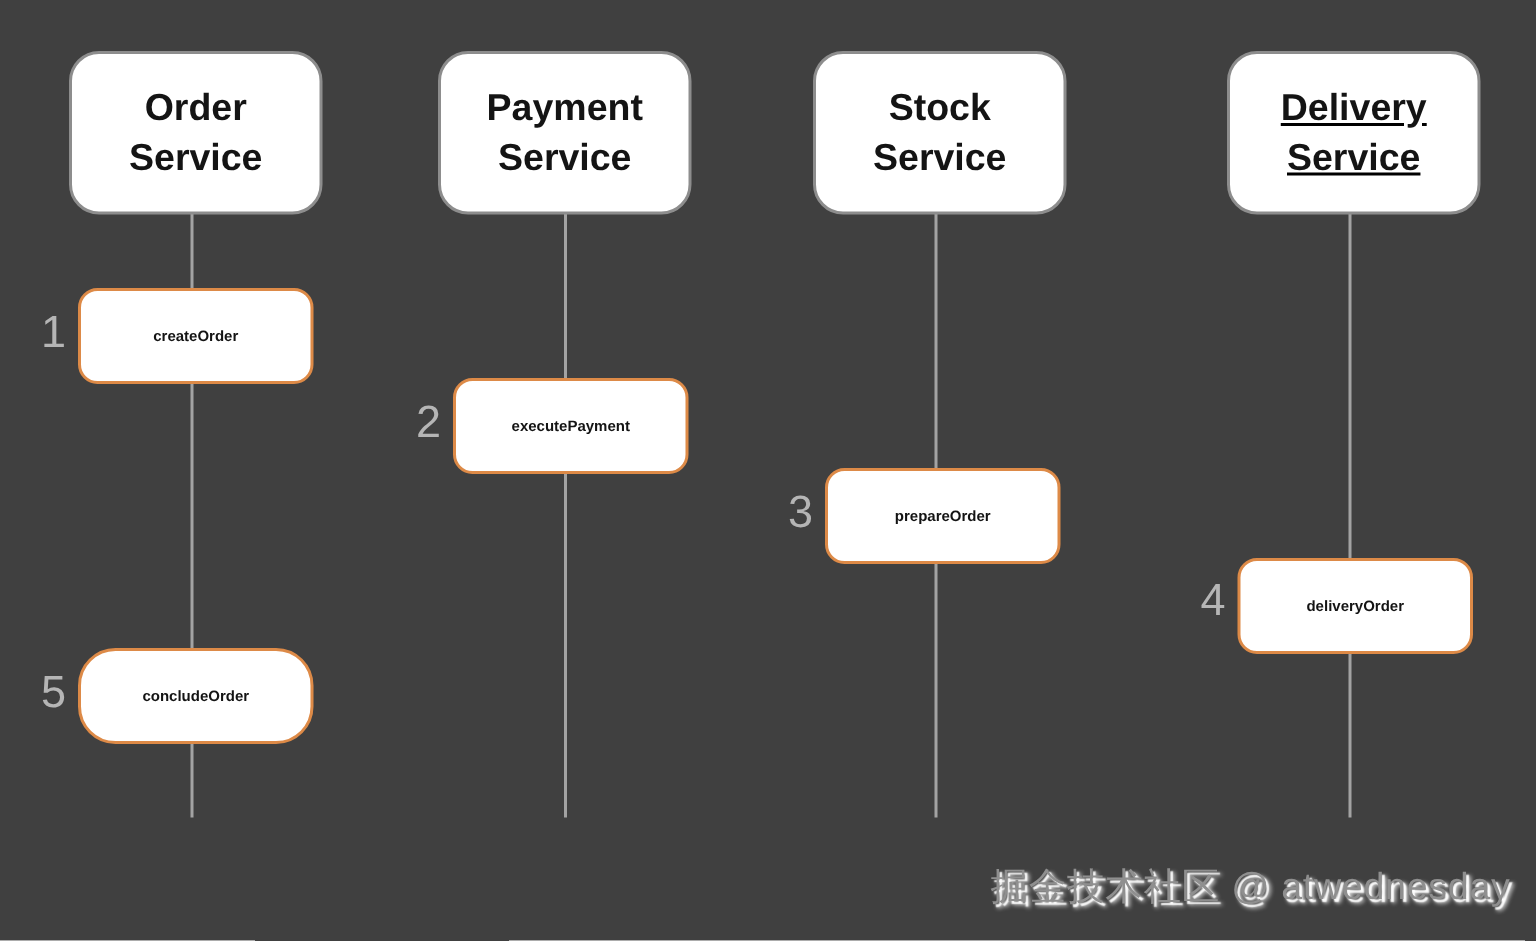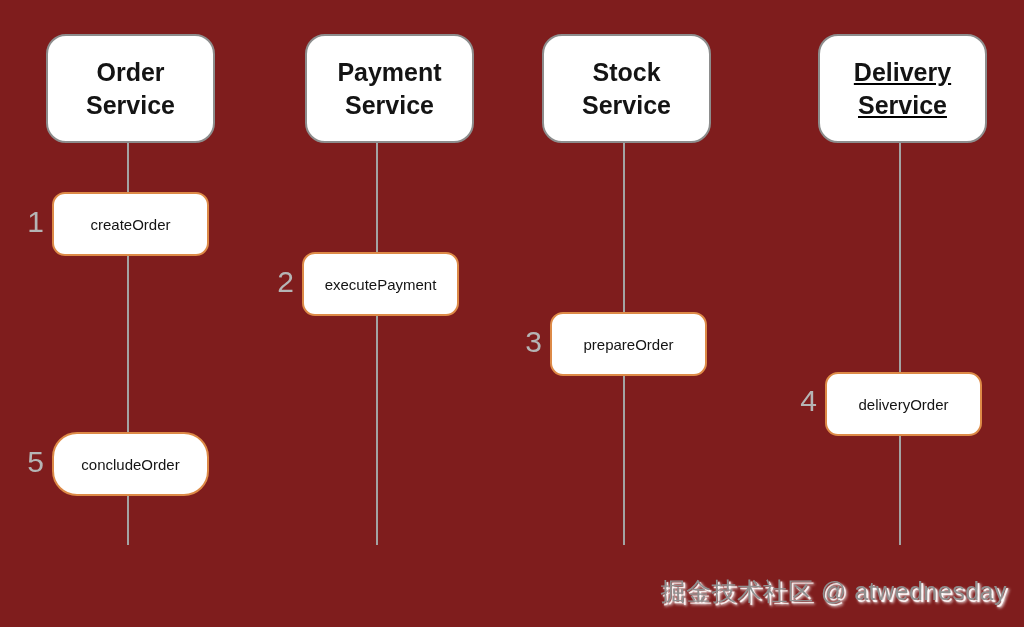--- a/index.html
+++ b/index.html
@@ -1,17 +1,17 @@
 <!DOCTYPE html>
 <html><head>
 <meta charset="utf-8">
 <style>
   html, body { margin:0; padding:0; background:#ffffff; }
   .canvas {
-    position:relative; width:1024px; height:627px; background:#7f1d1d;
+    position:relative; width:1024px; height:627px; background:#404040;
     overflow:hidden; font-family:"Liberation Sans", sans-serif;
   }
   .lifeline {
     position:absolute; top:139px; height:406px; width:2px;
     background:#a3a3a3;
   }
   .service-box {
     position:absolute; top:34px; width:165px; height:105px;
     background:#ffffff; border:2px solid #8d8d8d; border-radius:20px;
     display:flex; align-items:center; justify-content:center;
@@ -19,39 +19,39 @@
   .service-label {
     white-space:pre-line; text-align:center; color:#141414;
     font-size:25px; font-weight:bold; line-height:33px;
   }
   .step-box {
     position:absolute; width:153px; height:60px;
     background:#ffffff; border:2px solid #dd8a47; border-radius:13px;
     display:flex; align-items:center; justify-content:center;
   }
   .step-label {
-    color:#141414; font-size:15px; font-weight:normal; text-align:center;
+    color:#141414; font-size:10px; font-weight:bold; text-align:center;
   }
   .step-num {
     position:absolute; width:30px; text-align:right;
     color:#b5b5b5; font-size:30px; line-height:30px; font-weight:400;
   }
   .watermark {
     position:absolute; top:575px; right:17px;
     color:#8f8f8f; font-size:25px; line-height:32px; letter-spacing:0.5px;
     text-shadow:2px 2px 1px #ffffff, 3px 3px 3px rgba(255,255,255,0.9);
   }
   
   #lifeline-order    { left:127px; }
   #lifeline-payment  { left:376px; }
   #lifeline-stock    { left:623px; }
   #lifeline-delivery { left:899px; }
 
   #svc-order    { left:46px;  }
-  #svc-payment  { left:305px; }
+  #svc-payment  { left:292px; }
   #svc-stock    { left:542px;align-items:center; }
   #svc-delivery { left:818px;text-decoration:underline; }
 
   #step-1-box { left:52px;  top:192px; }
   #step-2-box { left:302px; top:252px; }
   #step-3-box { left:550px; top:312px; }
   #step-4-box { left:825px; top:372px; }
   #step-5-box { left:52px;  top:432px;border-radius:25px; }
 
   #step-1-num { left:14px;  top:207px; }

